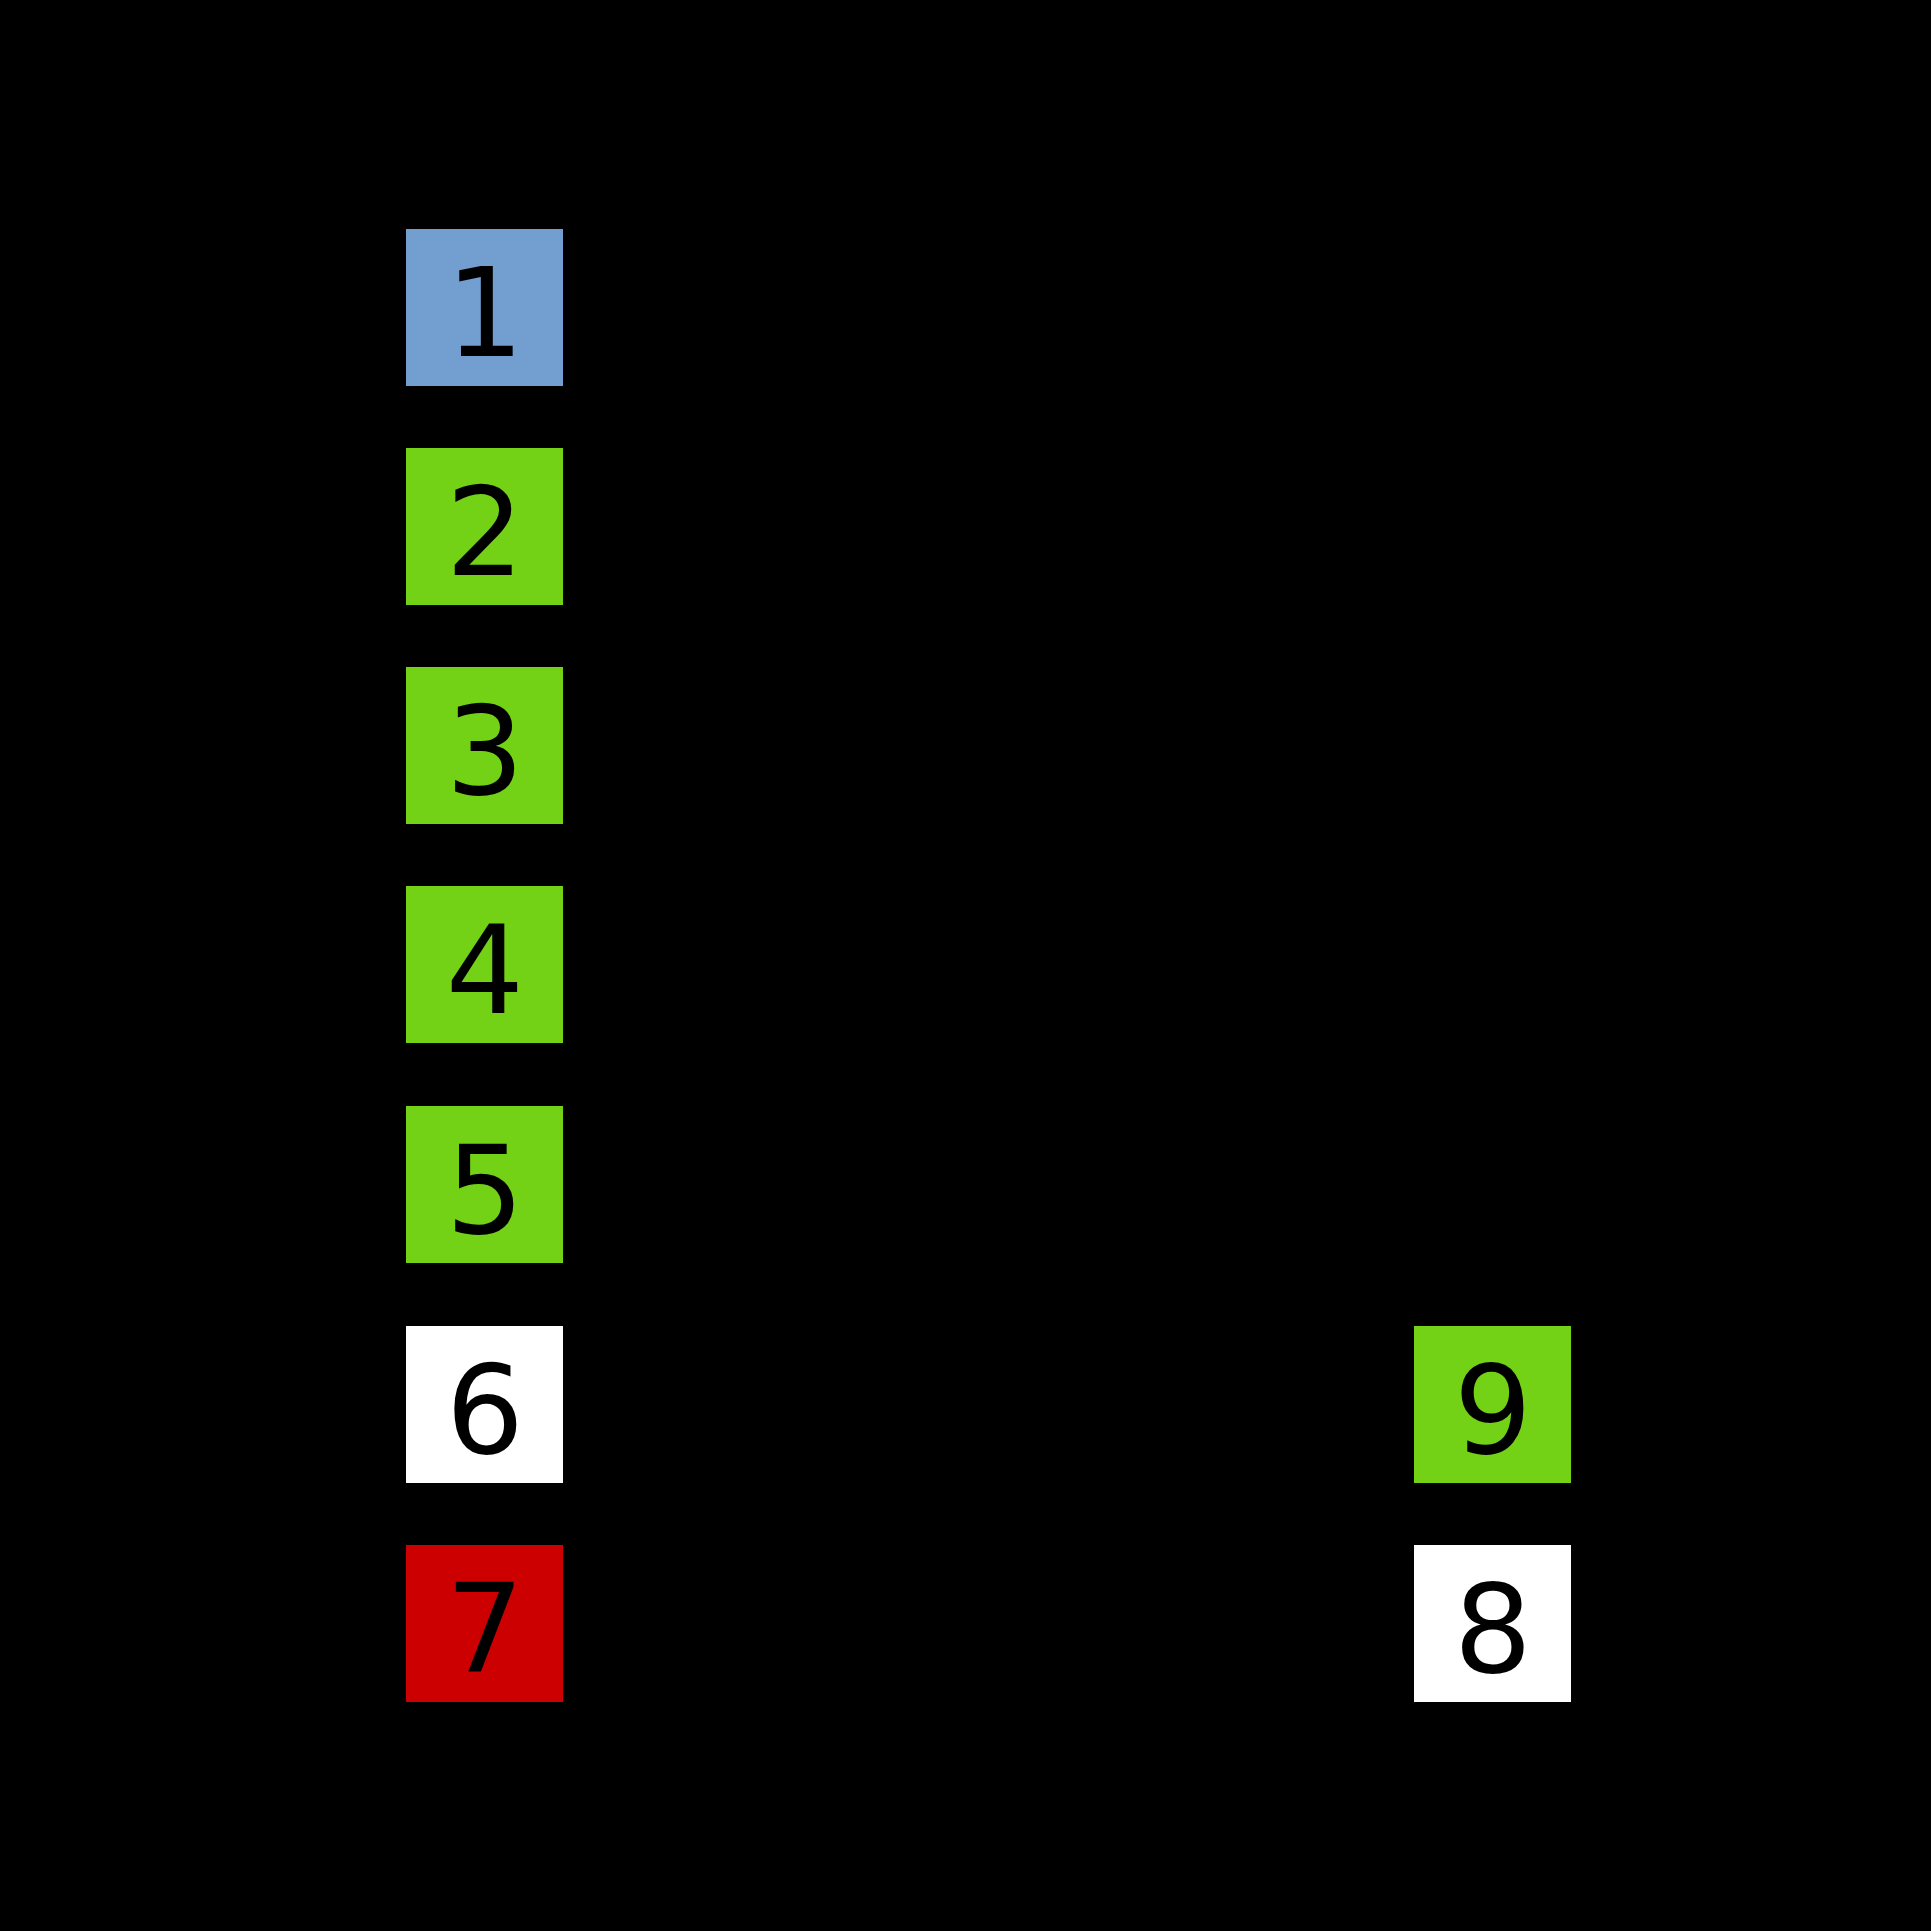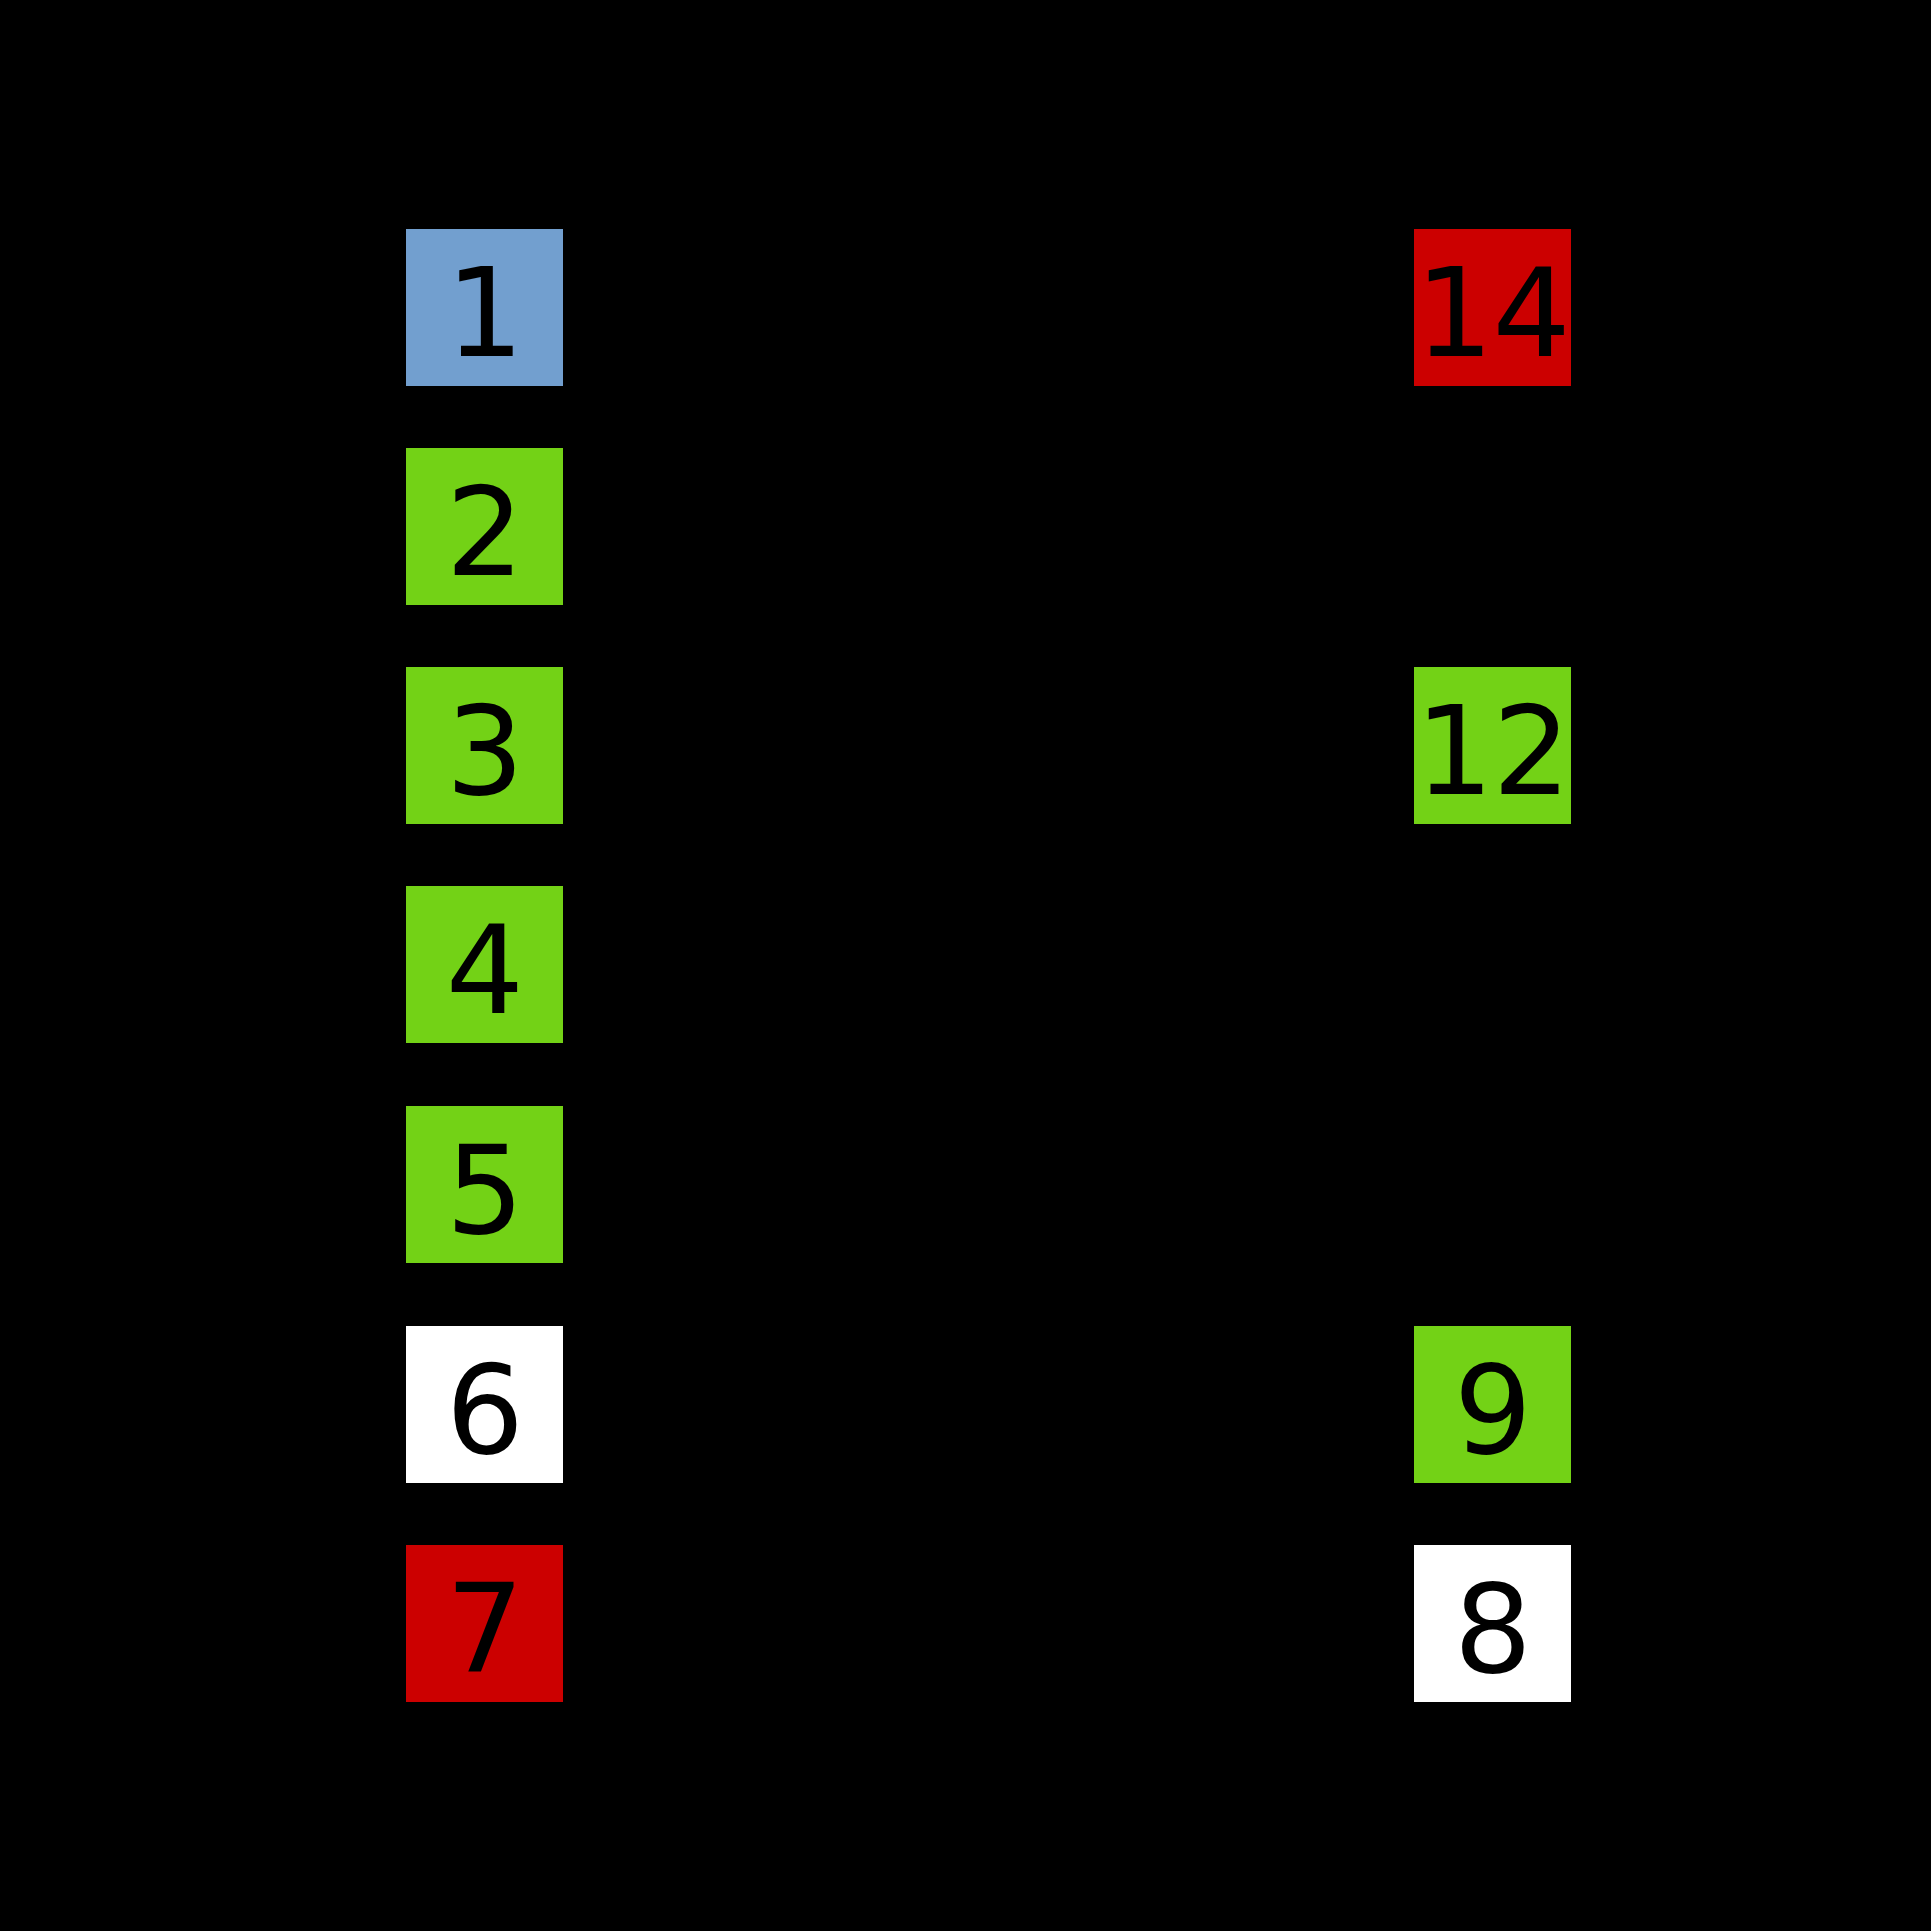--- a/index.html
+++ b/index.html
@@ -62,26 +62,20 @@
   <div class="pin col-l r4" style="background-color: rgb(115, 210, 22);">
     <span class="lbl">5</span>
   </div>
   <div class="pin col-l r5" style="background-color: rgb(255, 255, 255);">
     <span class="lbl">6</span>
   </div>
   <div class="pin col-l r6" style="background-color: rgb(204, 0, 0);">
     <span class="lbl">7</span>
   </div>
 
-  <div class="pin col-r r0" style="background-color: rgb(204, 0, 0);">
-    <span class="lbl">14</span>
-  </div>
-  <div class="pin col-r r2" style="background-color: rgb(115, 210, 22);">
-    <span class="lbl">12</span>
-  </div>
   <div class="pin col-r r5" style="background-color: rgb(115, 210, 22);">
     <span class="lbl">9</span>
   </div>
   <div class="pin col-r r6" style="background-color: rgb(255, 255, 255);">
     <span class="lbl">8</span>
   </div>
 
 </div>
 
 

